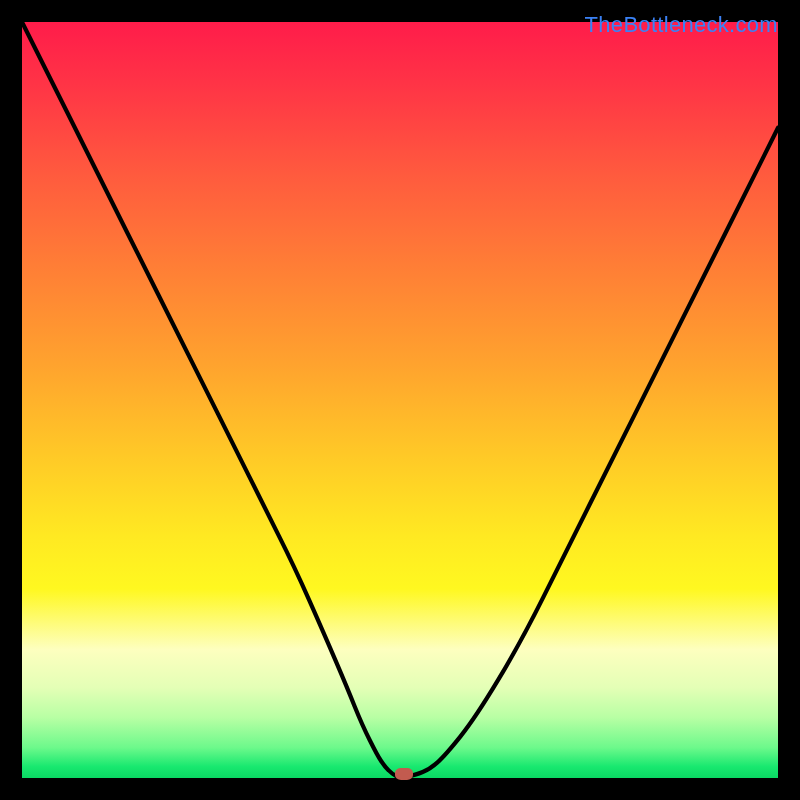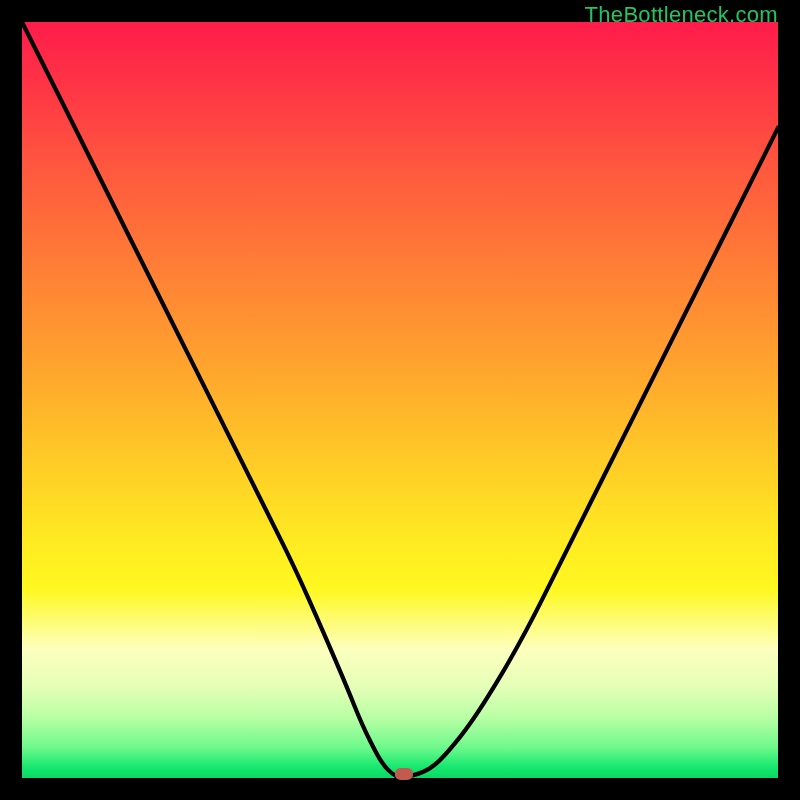--- a/index.html
+++ b/index.html
@@ -37,23 +37,23 @@
       #fdffbf 83%,
       #e4ffb6 88%,
       #b8ffa4 92%,
       #6cf98b 96%,
       #18e86f 98.5%,
       #0ad863 100%
     );
   }
   .watermark {
     position: absolute;
-    top: 2px;
+    top: 12px;
     right: 22px;
-    color: #22c55e;
+    color: #3b82f6;
     font-size: 22px;
     letter-spacing: 0.3px;
     user-select: none;
   }
   svg.curve { position: absolute; left: 0; top: 0; }
   .marker {
     position: absolute;
     width: 18px;
     height: 12px;
     border-radius: 6px / 5px;

